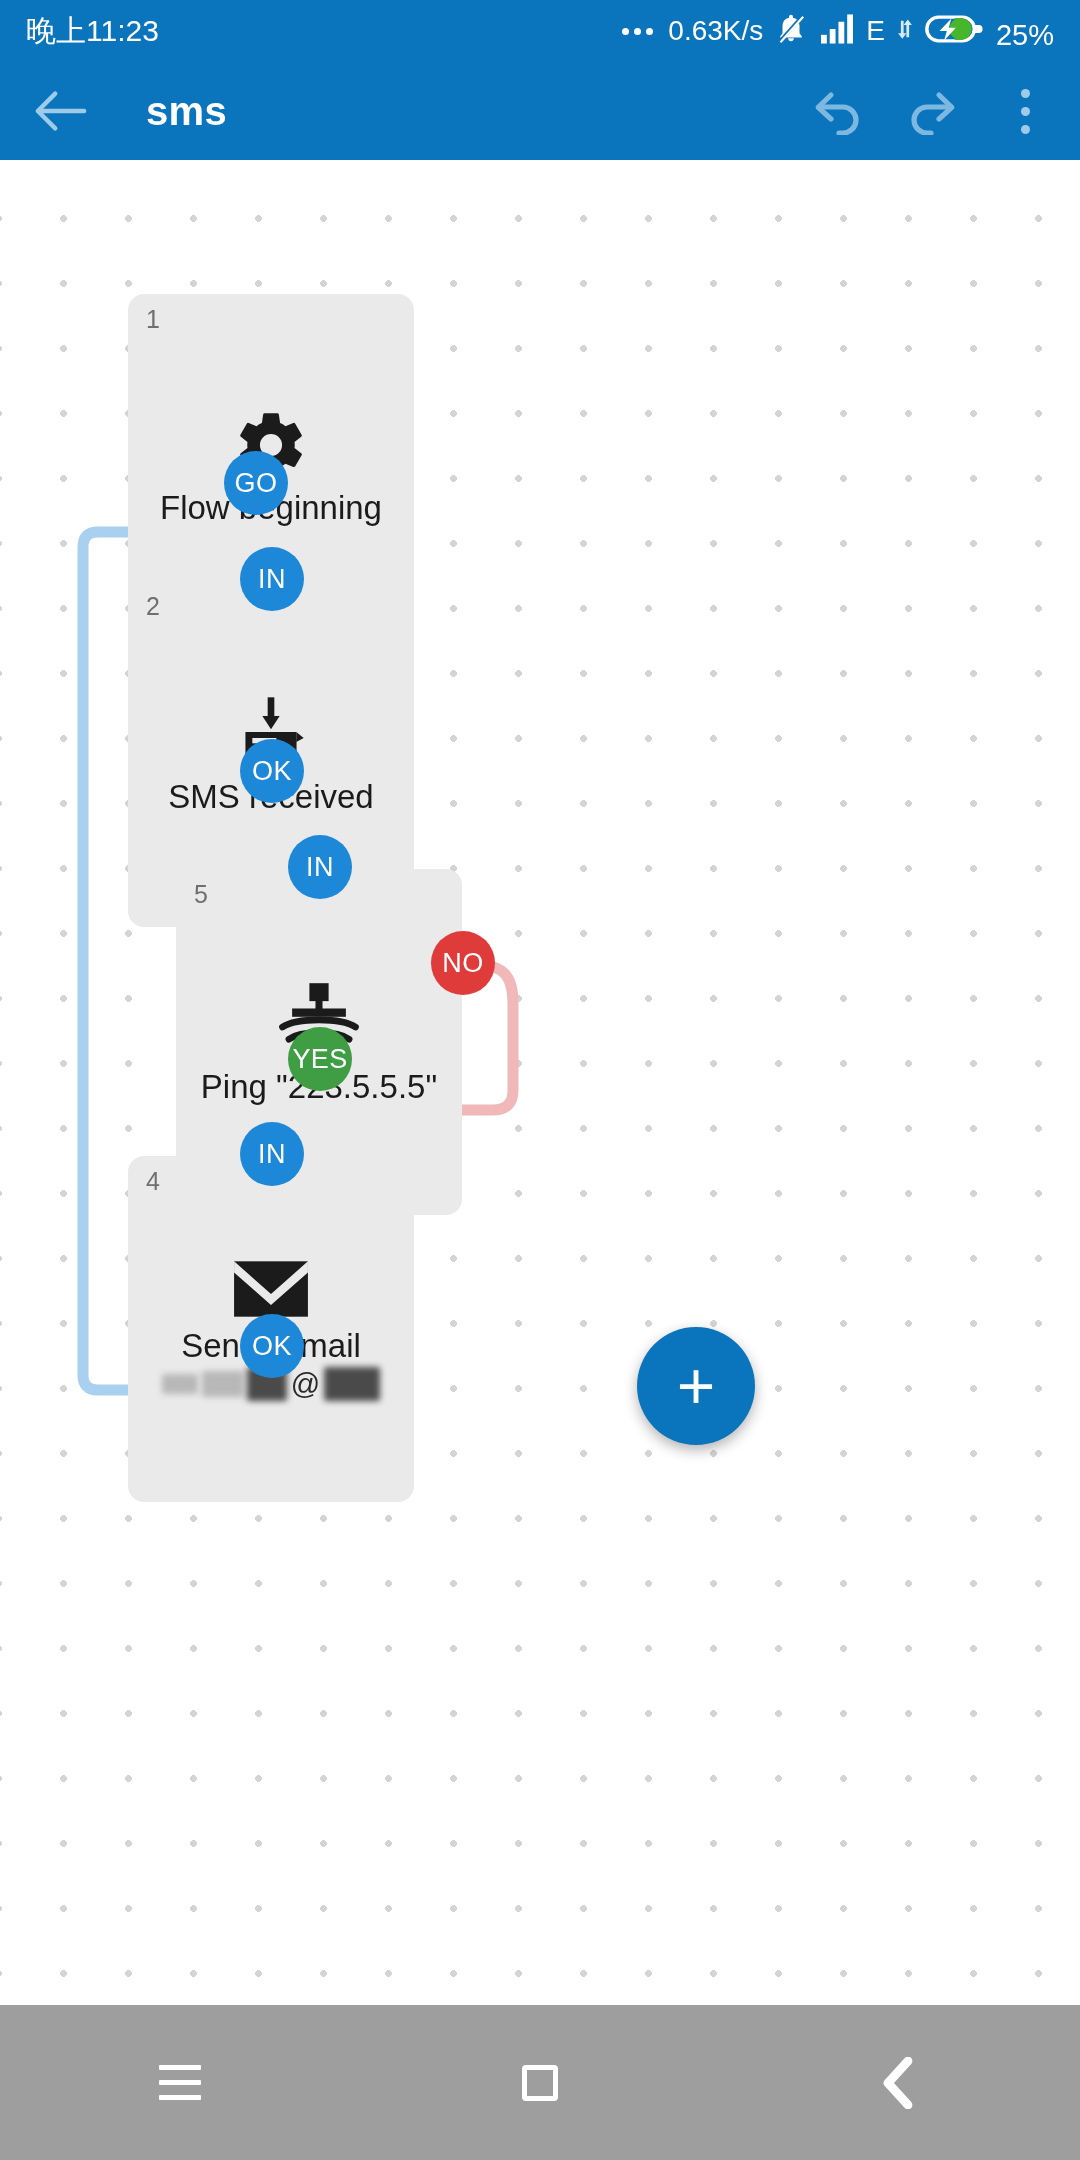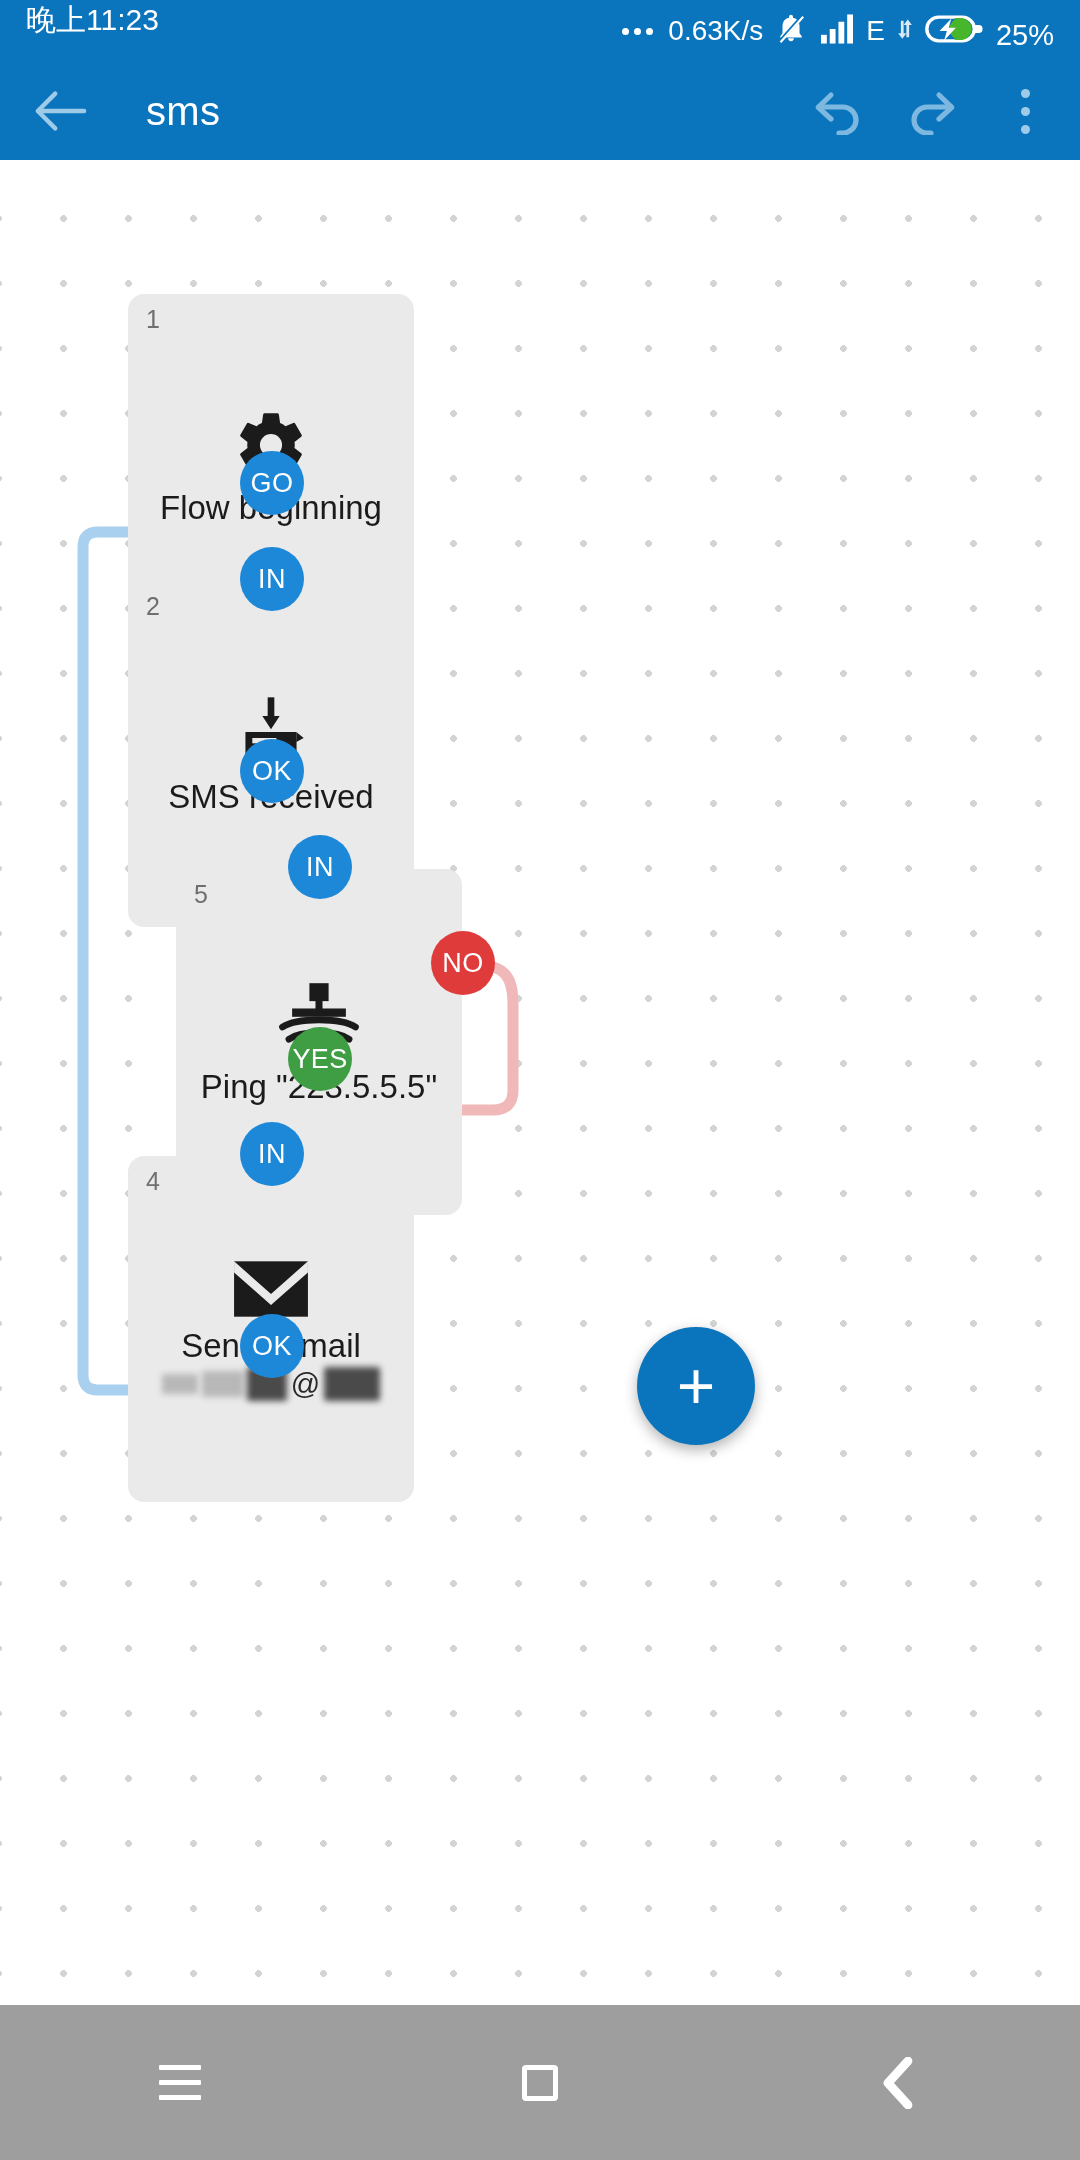--- a/index.html
+++ b/index.html
@@ -8,42 +8,42 @@
     background: #ffffff;
     font-family: "Liberation Sans", sans-serif;
     overflow: hidden;
   }
   #screen { position: relative; width: 1080px; height: 2160px; overflow: hidden; }
 
   
   .statusbar {
     position: absolute; left: 0; top: 0; width: 1080px; height: 62px;
     background: #0a74bd;
-    display: flex; 
+    display: flex; align-items: center;
     padding: 0 26px;
     color: #ffffff;
   }
   .sb-clock { font-size: 30px; letter-spacing: 0px; font-weight: 400; }
   .sb-right { margin-left: auto; display: flex; align-items: center; gap: 11px; }
   .sb-dots { display: flex; align-items: center; gap: 5px; margin-right: 4px; }
   .sb-dots i { width: 7px; height: 7px; border-radius: 50%; background: #fff; display: block; }
   .sb-rate { font-size: 28px; }
   .sb-ico { display: block; }
   .sb-pct { font-size: 29px; margin-left: 2px; margin-top: 8px; }
 
   
   .appbar {
     position: absolute; left: 0; top: 62px; width: 1080px; height: 98px;
     background: #0a74bd;
     display: flex; align-items: center;
     padding: 0 28px;
   }
   .ab-back { width: 66px; height: 66px; display: flex; align-items: center; justify-content: center; }
   .ab-title {
-    color: #ffffff; font-size: 40px; font-weight: 400;
+    color: #ffffff; font-size: 40px; font-weight: 700;
     margin-left: 52px; letter-spacing: 0.3px;
   }
   .ab-actions { margin-left: auto; display: flex; align-items: center; gap: 34px; }
   .ab-btn { width: 62px; height: 62px; display: flex; align-items: center; justify-content: center; }
   .ab-kebab { width: 54px; height: 62px; display: flex; flex-direction: column;
               align-items: center; justify-content: center; gap: 9px; }
   .ab-kebab i { width: 9px; height: 9px; border-radius: 50%; background: #9ecbe8; display: block; }
 
   
   .canvas {
@@ -209,21 +209,21 @@
       <div class="num">1</div>
       <div class="body">
         <div class="glyph">
           <svg width="76" height="76" viewBox="0 0 24 24">
             <path fill="#1b1b1b" d="M19.43 12.98c.04-.32.07-.64.07-.98s-.03-.66-.07-.98l2.11-1.65a.5.5 0 0 0 .12-.64l-2-3.46a.5.5 0 0 0-.61-.22l-2.49 1a7.3 7.3 0 0 0-1.69-.98l-.38-2.65A.49.49 0 0 0 14 2h-4a.49.49 0 0 0-.49.42l-.38 2.65c-.61.25-1.17.58-1.69.98l-2.49-1a.5.5 0 0 0-.61.22l-2 3.46a.5.5 0 0 0 .12.64l2.11 1.65c-.04.32-.07.65-.07.98s.03.66.07.98l-2.11 1.65a.5.5 0 0 0-.12.64l2 3.46c.13.22.39.3.61.22l2.49-1c.52.4 1.08.73 1.69.98l.38 2.65c.04.24.24.42.49.42h4c.25 0 .45-.18.49-.42l.38-2.65c.61-.25 1.17-.59 1.69-.98l2.49 1c.23.09.49 0 .61-.22l2-3.46a.5.5 0 0 0-.12-.64l-2.11-1.65zM12 15.5A3.5 3.5 0 1 1 12 8.5a3.5 3.5 0 0 1 0 7z"></path>
           </svg>
         </div>
         <div class="label">Flow beginning</div>
       </div>
     </div>
-    <div class="port blue" style="left:240px; top:291px; width:64px; height:64px;text-align:right;">
+    <div class="port blue" style="left:224px; top:291px; width:64px; height:64px;text-align:right;">
       <span>GO</span>
     </div>
 
     <div class="node" style="left:128px; top:421px; width:286px; height:346px;">
       <div class="num">2</div>
       <div class="body">
         <div class="glyph">
           <svg width="80" height="80" viewBox="0 0 24 24">
             <path fill="#1b1b1b" d="M12 1.6 v5.6 h-2.6 L12 11.2 l2.6-4 H12 z"></path>
             <rect x="11" y="1.6" width="2" height="5.6" fill="#1b1b1b"></rect>

